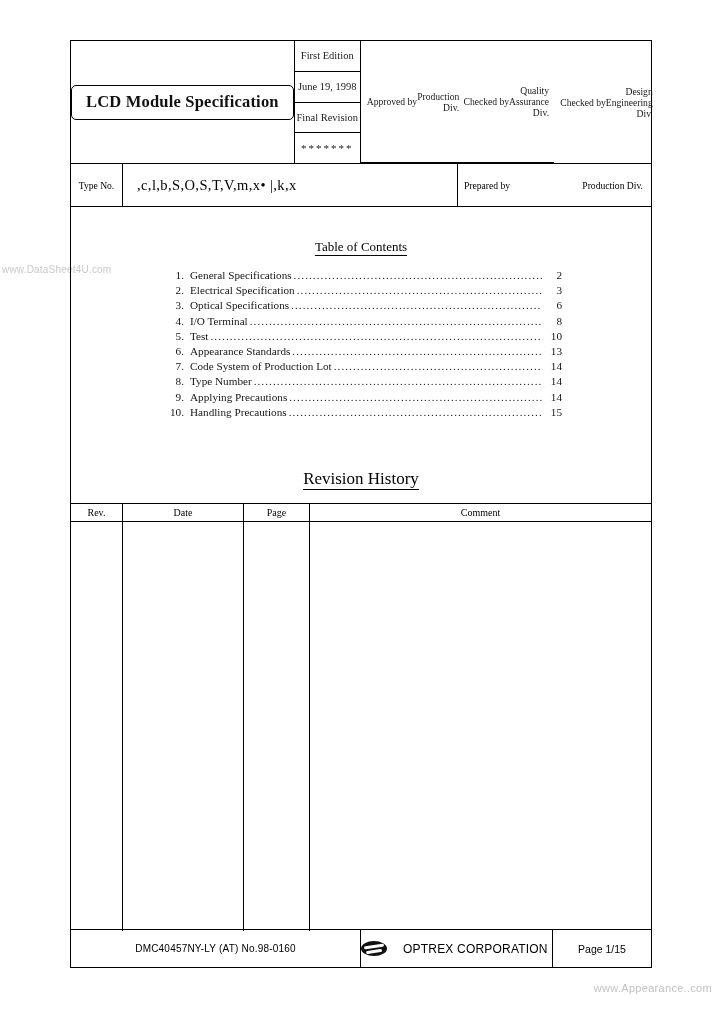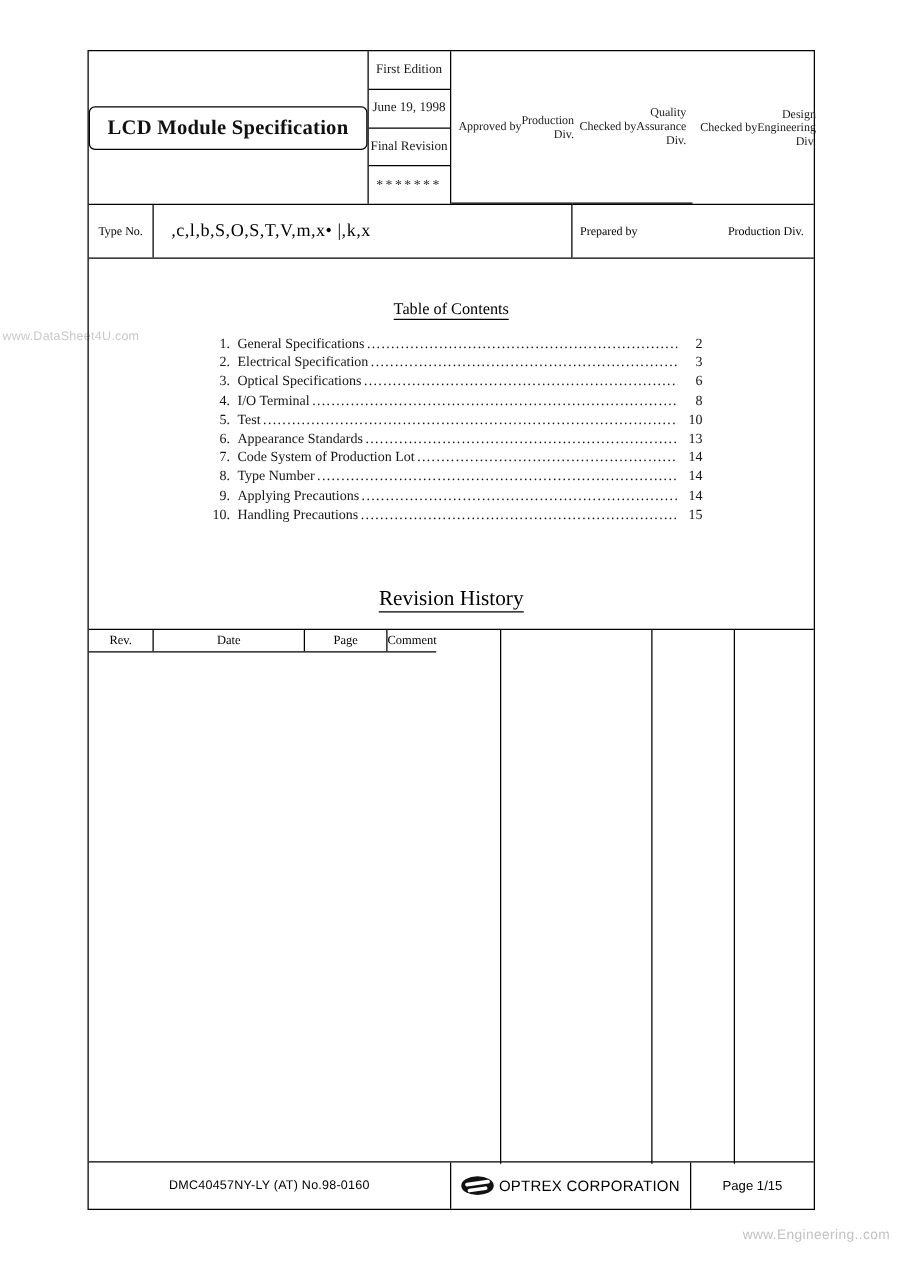--- a/index.html
+++ b/index.html
@@ -206,21 +206,21 @@
   }
   .rev-table {
     position: absolute;
     left: 0;
     top: 462px;
     width: 100%;
     height: 428px;
     box-sizing: border-box;
     border-top: 1.2px solid #000;
     display: flex;
-    flex-direction: row;
+    flex-direction: column;
   }
   .rev-head {
     height: 18px;
     box-sizing: border-box;
     border-bottom: 1.2px solid #000;
     display: flex;
     font-size: 10px;
   }
   .rev-body {
     flex: 1 1 auto;
@@ -254,22 +254,22 @@
     font-family: "Liberation Sans", sans-serif;
     font-size: 10px;
     letter-spacing: 0.2px;
   }
   .f-logo {
     flex: 1 1 auto;
     box-sizing: border-box;
     border-right: 1.2px solid #000;
     display: flex;
     align-items: center;
-    justify-content: center;
-    gap: 4px;
+    justify-content: flex-start;
+    gap: 16px;
   }
   .f-logo-mark {
     width: 26px;
     height: 15px;
     border-radius: 50%;
     background: #111;
     position: relative;
     overflow: hidden;
   }
   .f-logo-mark::after {
@@ -474,15 +474,15 @@
       <div class="f-code">DMC40457NY-LY   (AT)    No.98-0160</div>
       <div class="f-logo">
         <span class="f-logo-mark"></span>
         <span class="f-logo-text">OPTREX CORPORATION</span>
       </div>
       <div class="f-page">Page 1/15</div>
     </div>
 
   </div>
 
-  <div class="wm-right">www.Engineering..com</div>
+  <div class="wm-right">www.Appearance..com</div>
 
 </div>
 
 </body></html>

